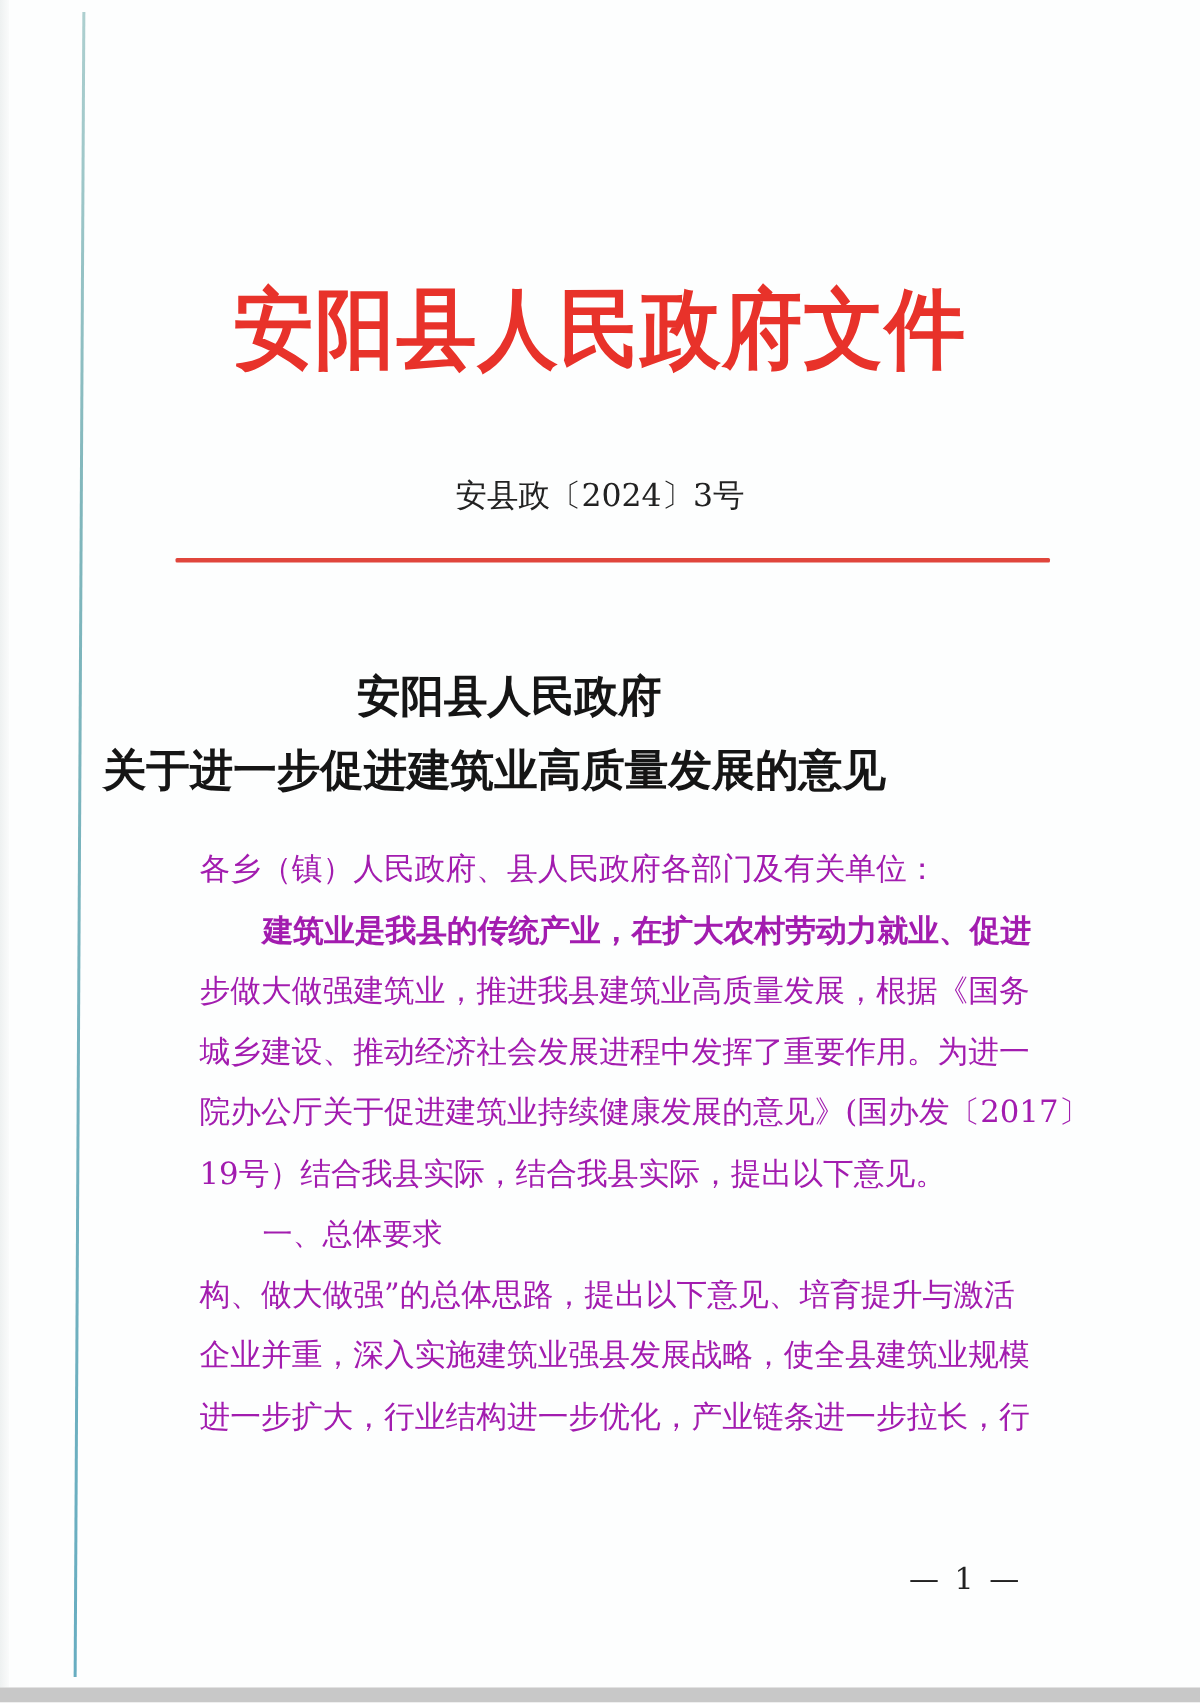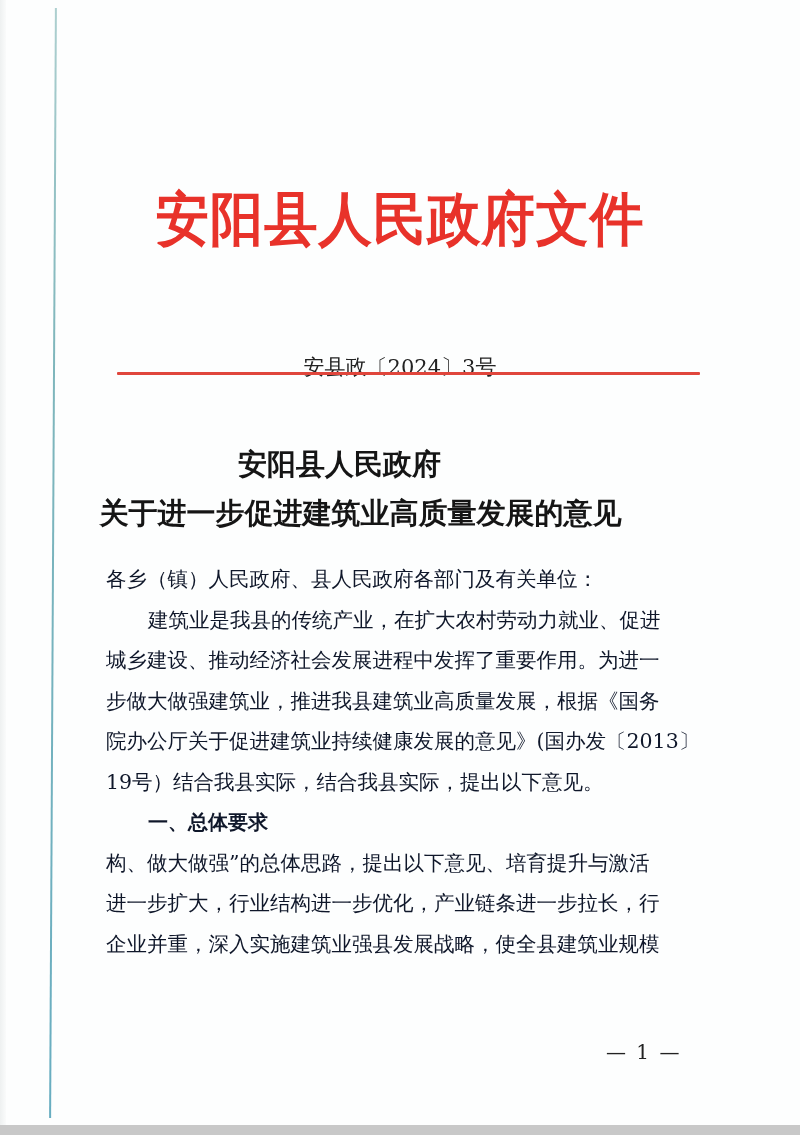--- a/index.html
+++ b/index.html
@@ -54,21 +54,21 @@
     font-weight: bold;
     font-size: 58px;
     letter-spacing: 1px;
     line-height: 70px;
     transform: scaleX(0.92);
     transform-origin: center;
   }
   .doc-number {
     position: absolute;
     left: 0; width: 800px;
-    top: 353px;
+    top: 316px;
     text-align: center;
     font-size: 21px;
     line-height: 28px;
     color: #222;
     box-sizing: border-box;
   }
   .red-rule {
     position: absolute;
     left: 117px;
     top: 372px;
@@ -80,40 +80,40 @@
   .title {
     position: absolute;
     left: 0; width: 651px;
     text-align: center;
     font-weight: bold;
     font-size: 29px;
     color: #151515;
     line-height: 36px;
   }
   .title.line1 { top: 446px; padding-left: 28px; box-sizing: border-box; }
-  .title.line2 { top: 495px; padding-left: 8px; box-sizing: border-box; margin-left: 31px; }
+  .title.line2 { top: 495px; padding-left: 8px; box-sizing: border-box; }
 
   .body-text {
     position: absolute;
-    left: 106px;
+    left: 133px;
     width: 600px;
     top: 559px;
     font-size: 20.5px;
     line-height: 40.5px;
-    color: #0f172a;
+    color: #a21caf;
   }
   .body-text .line {
     display: block;
     white-space: nowrap;
     height: 40.5px;
   }
-  .body-text .indent { padding-left: 42px; }
+  .body-text .indent { padding-left: 42px; font-weight: bold; }
   .body-text .heading {
     font-family: "DejaVu Sans", "Liberation Sans", sans-serif;
-    font-weight: bold;
+    font-weight: normal;
     padding-left: 42px;
     font-size: 20px;
   }
   .page-number {
     position: absolute;
     left: 606px;
     top: 1040px;
     font-size: 20px;
     color: #222;
     letter-spacing: 2px;
@@ -131,25 +131,25 @@
   <div class="doc-number">安县政〔2024〕3号</div>
 
   <div class="red-rule"></div>
 
   <div class="title line1">安阳县人民政府</div>
   <div class="title line2">关于进一步促进建筑业高质量发展的意见</div>
 
   <div class="body-text">
     <span class="line">各乡（镇）人民政府、县人民政府各部门及有关单位：</span>
     <span class="line indent">建筑业是我县的传统产业，在扩大农村劳动力就业、促进</span>
+    <span class="line">步做大做强建筑业，推进我县建筑业高质量发展，根据《国务</span>
     <span class="line">城乡建设、推动经济社会发展进程中发挥了重要作用。为进一</span>
-    <span class="line">步做大做强建筑业，推进我县建筑业高质量发展，根据《国务</span>
-    <span class="line">院办公厅关于促进建筑业持续健康发展的意见》(国办发〔2013〕</span>
+    <span class="line">院办公厅关于促进建筑业持续健康发展的意见》(国办发〔2017〕</span>
     <span class="line">19号）结合我县实际，结合我县实际，提出以下意见。</span>
     <span class="line heading">一、总体要求</span>
     <span class="line">构、做大做强”的总体思路，提出以下意见、培育提升与激活</span>
+    <span class="line">企业并重，深入实施建筑业强县发展战略，使全县建筑业规模</span>
     <span class="line">进一步扩大，行业结构进一步优化，产业链条进一步拉长，行</span>
-    <span class="line">企业并重，深入实施建筑业强县发展战略，使全县建筑业规模</span>
   </div>
 
   <div class="page-number">— 1 —</div>
 </div>
 <div class="bottom-strip"></div>
 
 </body></html>

